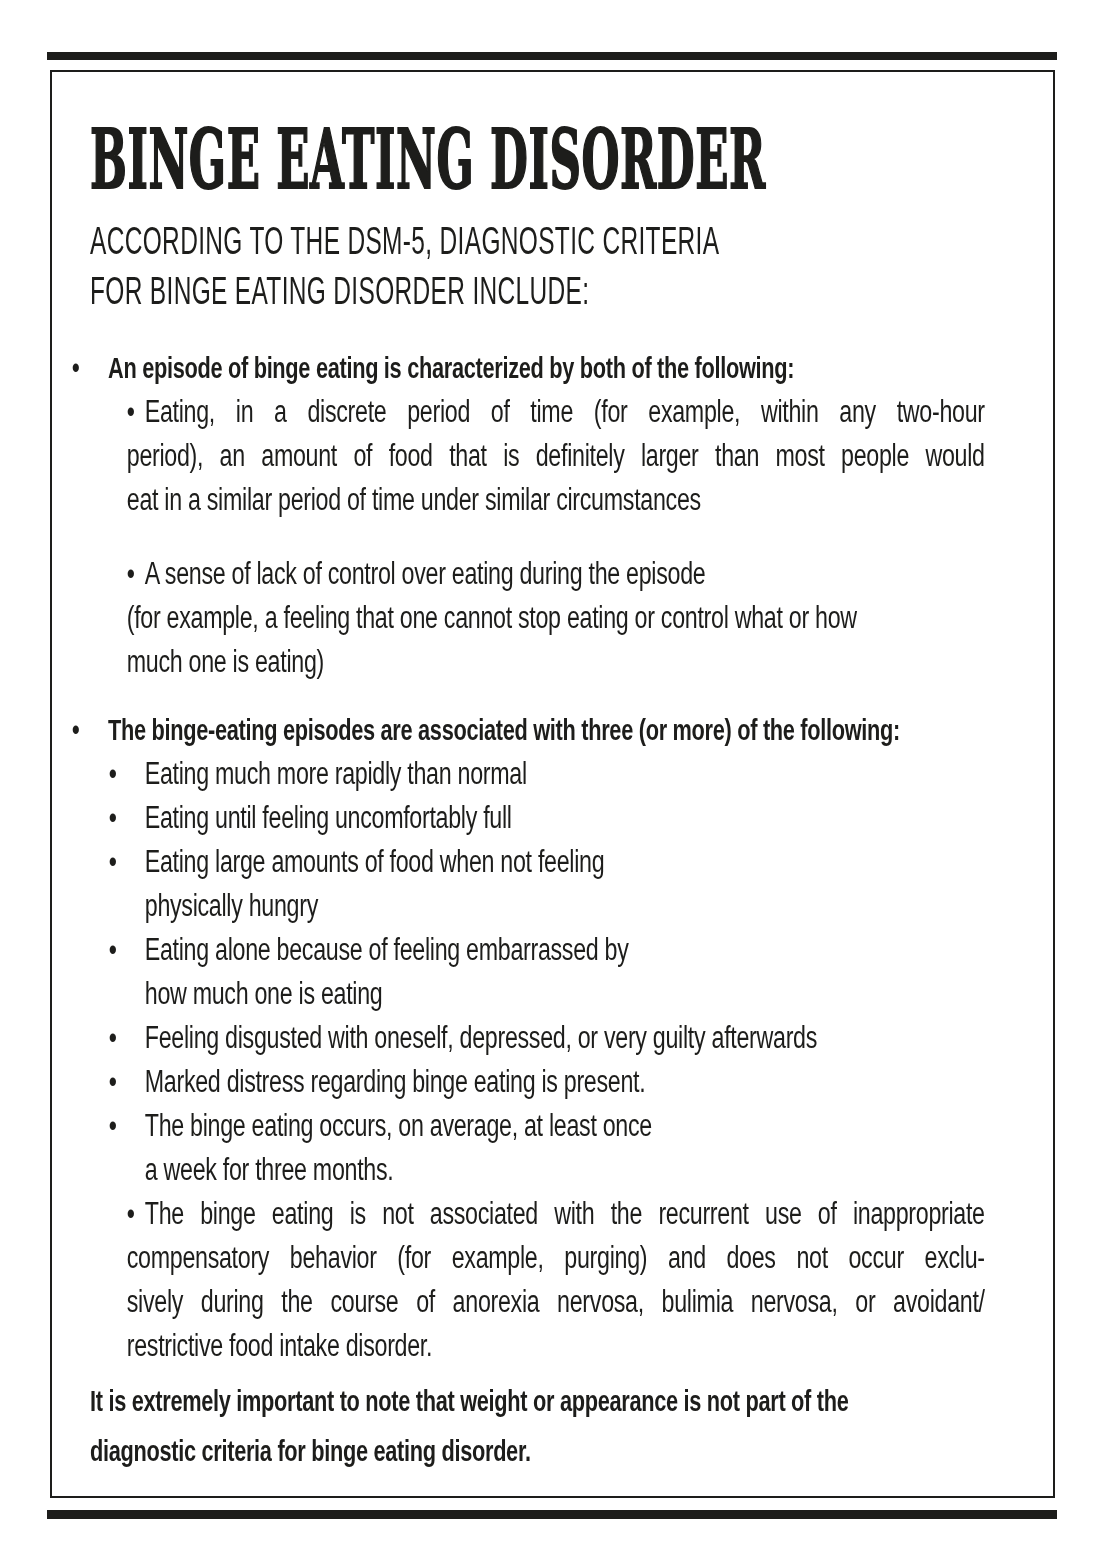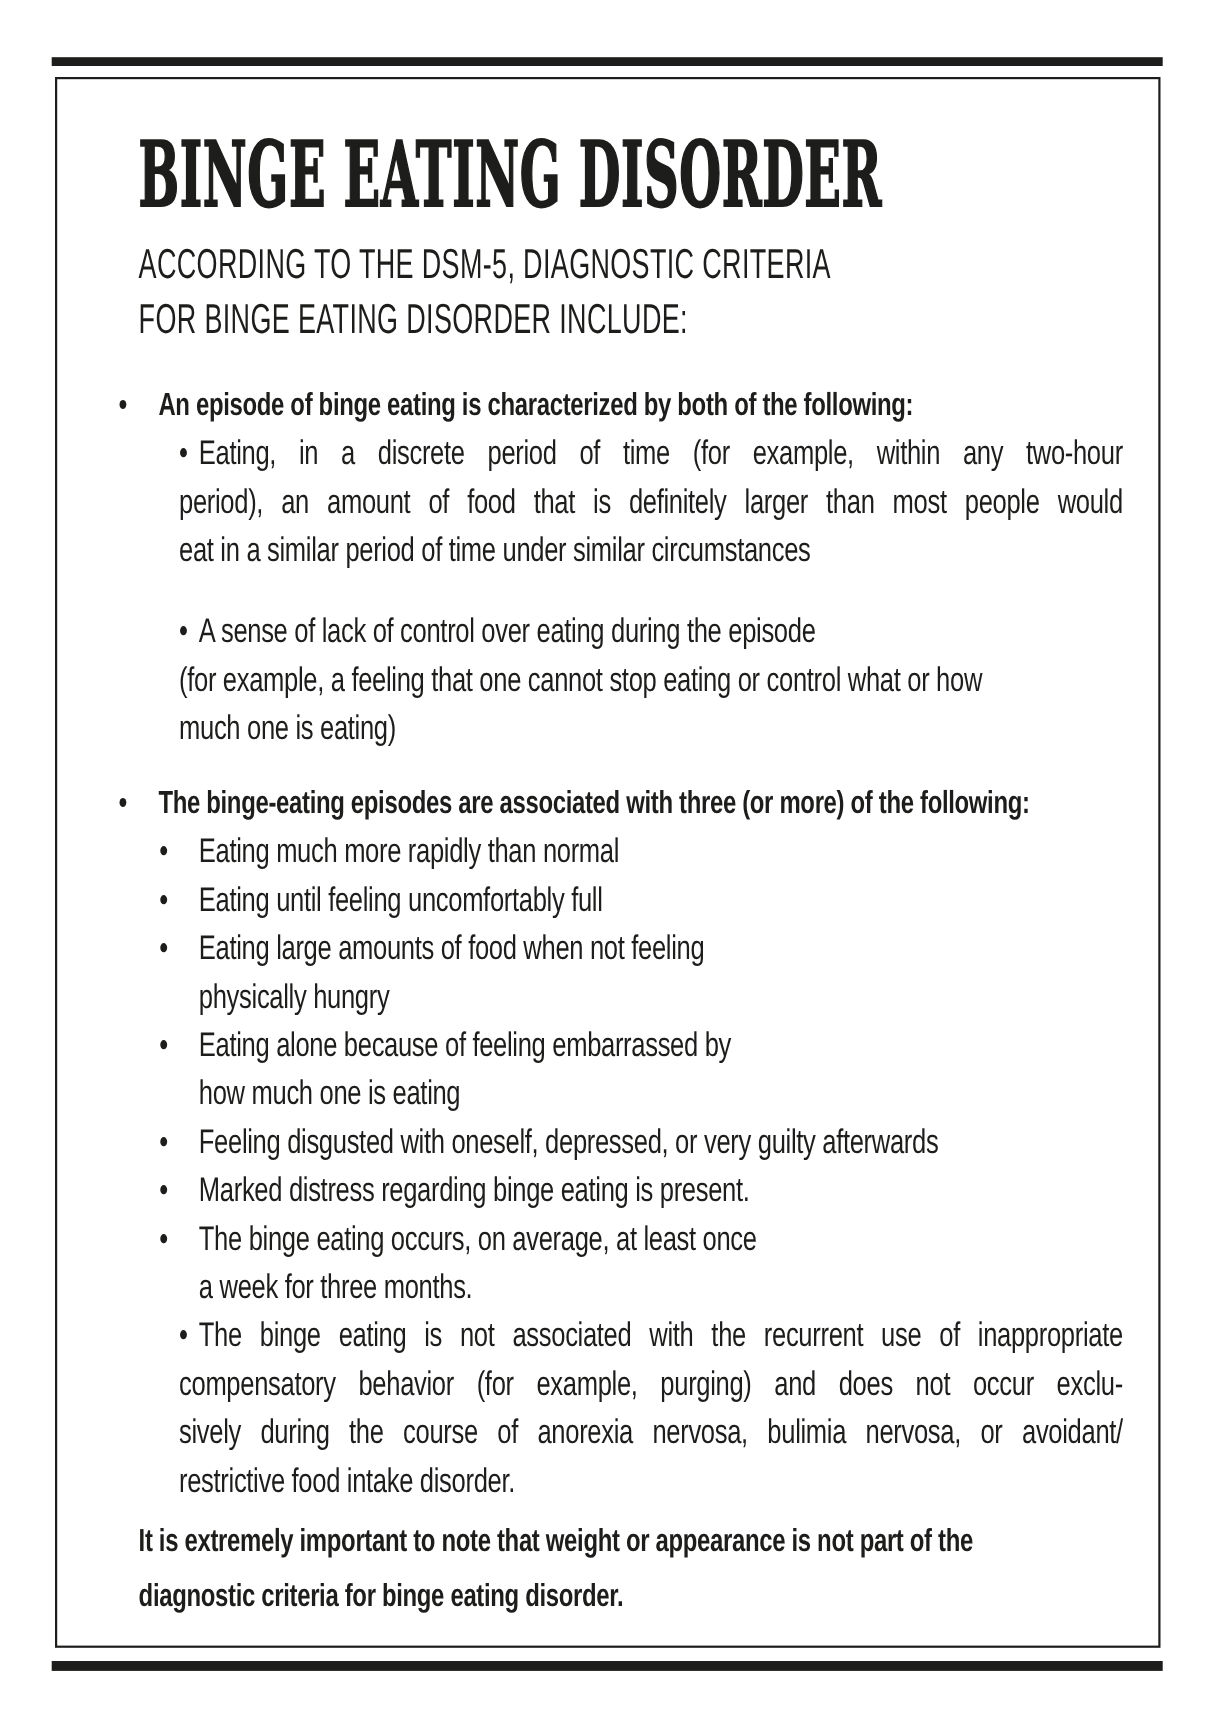--- a/index.html
+++ b/index.html
@@ -19,21 +19,20 @@
     position: absolute; left: 47px; top: 1510px;
     width: 1010px; height: 9px; background: #1d1d1b;
   }
   .frame {
     position: absolute; left: 50px; top: 70px;
     width: 1005px; height: 1428px;
     border: 2px solid #1d1d1b;
     box-sizing: border-box;
     background: #ffffff;
     overflow: hidden;
-    padding-left: 36px;
   }
   
   .condense {
     width: 1193px;
     margin-left: 38px;
     padding-top: 46px;
     transform: scaleX(0.75);
     transform-origin: 0 0;
   }
   .title {

